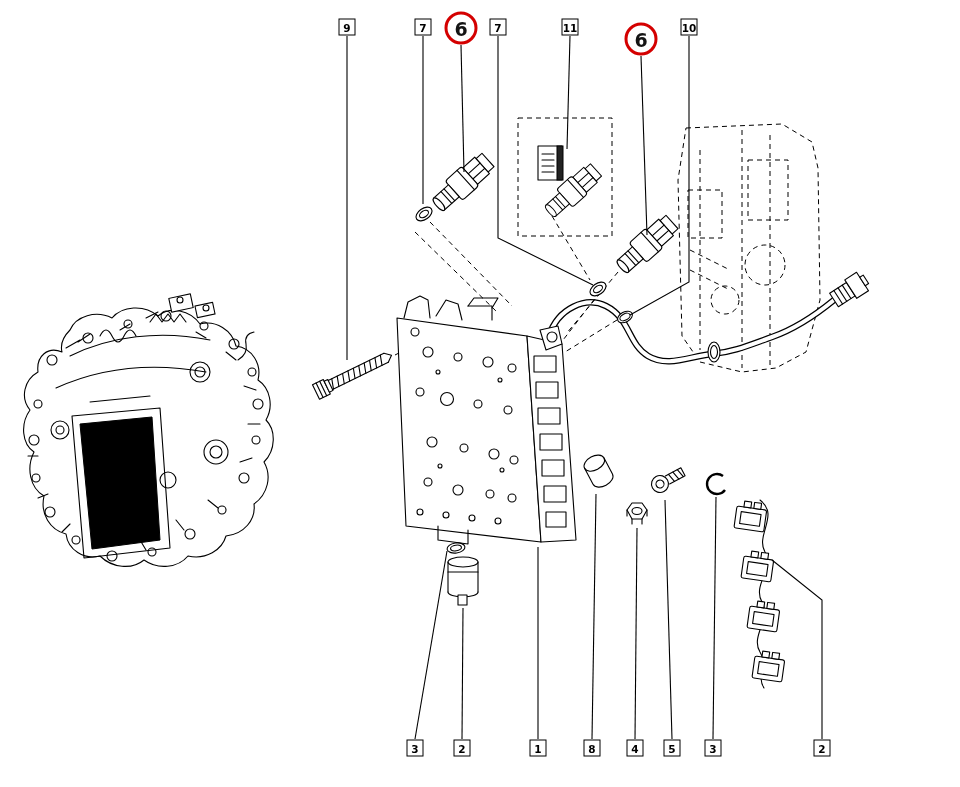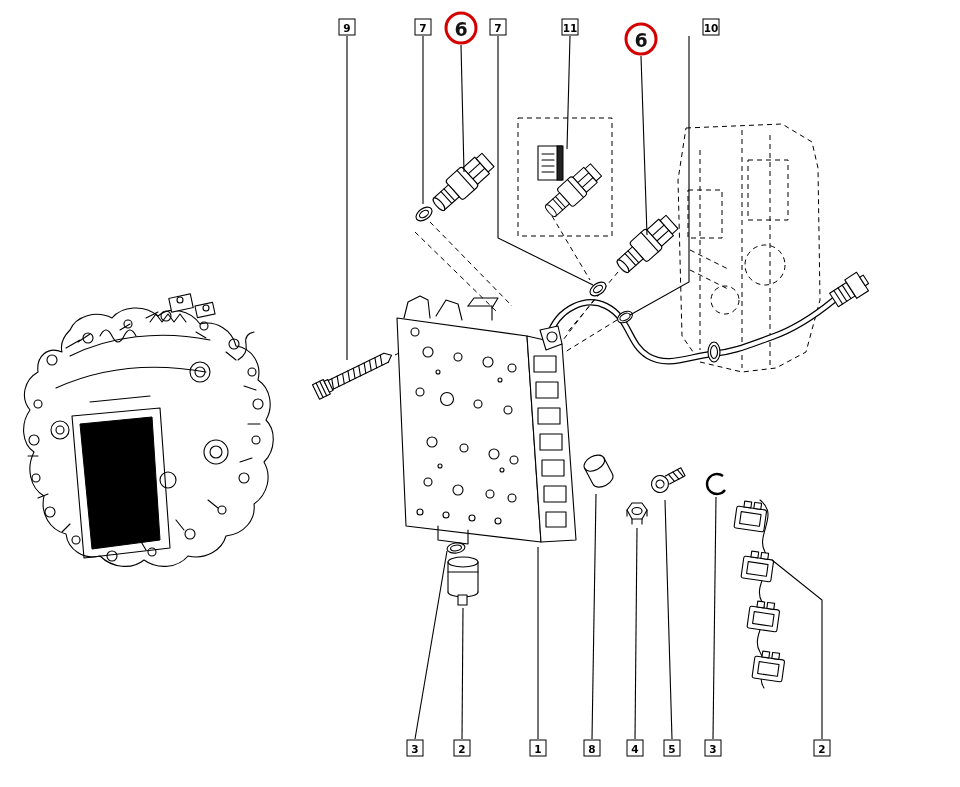--- a/index.html
+++ b/index.html
@@ -271,21 +271,21 @@
       </g>
   </svg>
 
   <div id="callout-layer">
       <div class="callout box" style="left: 347px; top: 27px;">9</div>
       <div class="callout box" style="left: 423px; top: 27px;">7</div>
       <div class="callout circle" style="left: 461px; top: 28px;">6</div>
       <div class="callout box" style="left: 498px; top: 27px;">7</div>
       <div class="callout box" style="left: 570px; top: 27px;">11</div>
       <div class="callout circle" style="left: 641px; top: 39px;">6</div>
-      <div class="callout box" style="left: 689px; top: 27px; margin-left: 22px;">10</div>
+      <div class="callout box" style="left: 689px; top: 27px;">10</div>
       <div class="callout box" style="left: 415px; top: 748px;">3</div>
       <div class="callout box" style="left: 462px; top: 748px;">2</div>
       <div class="callout box" style="left: 538px; top: 748px;">1</div>
       <div class="callout box" style="left: 592px; top: 748px;">8</div>
       <div class="callout box" style="left: 635px; top: 748px;">4</div>
       <div class="callout box" style="left: 672px; top: 748px;">5</div>
       <div class="callout box" style="left: 713px; top: 748px;">3</div>
       <div class="callout box" style="left: 822px; top: 748px;">2</div>
     </div>
 </div>

